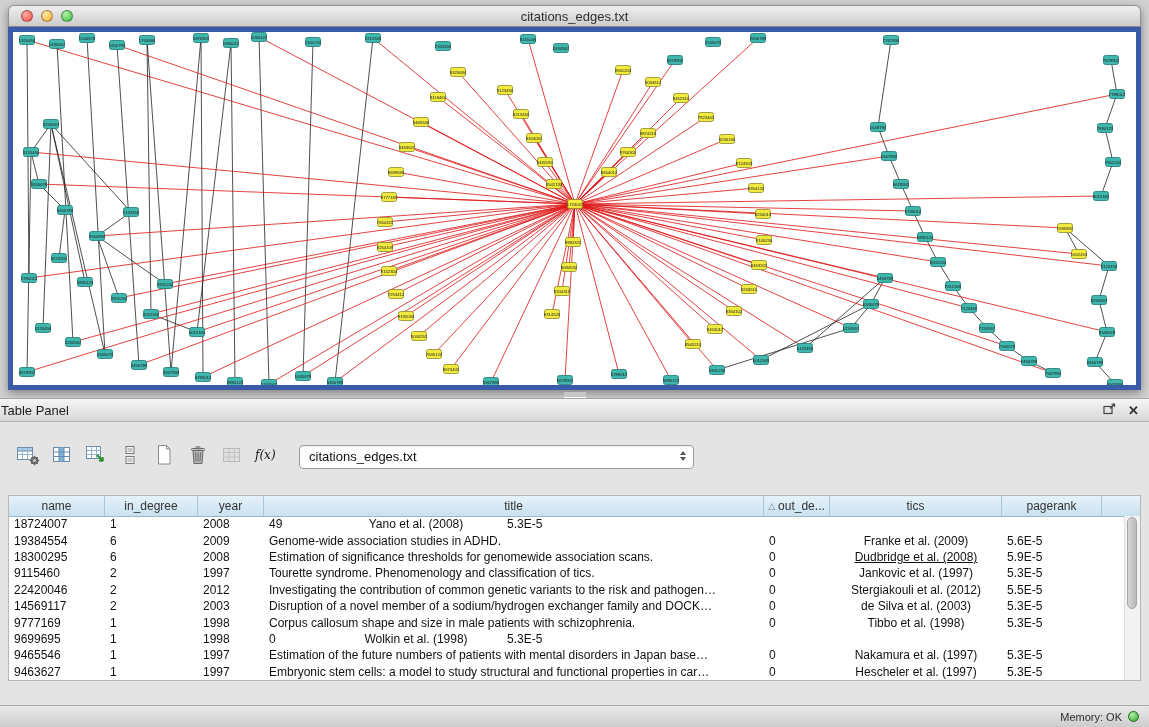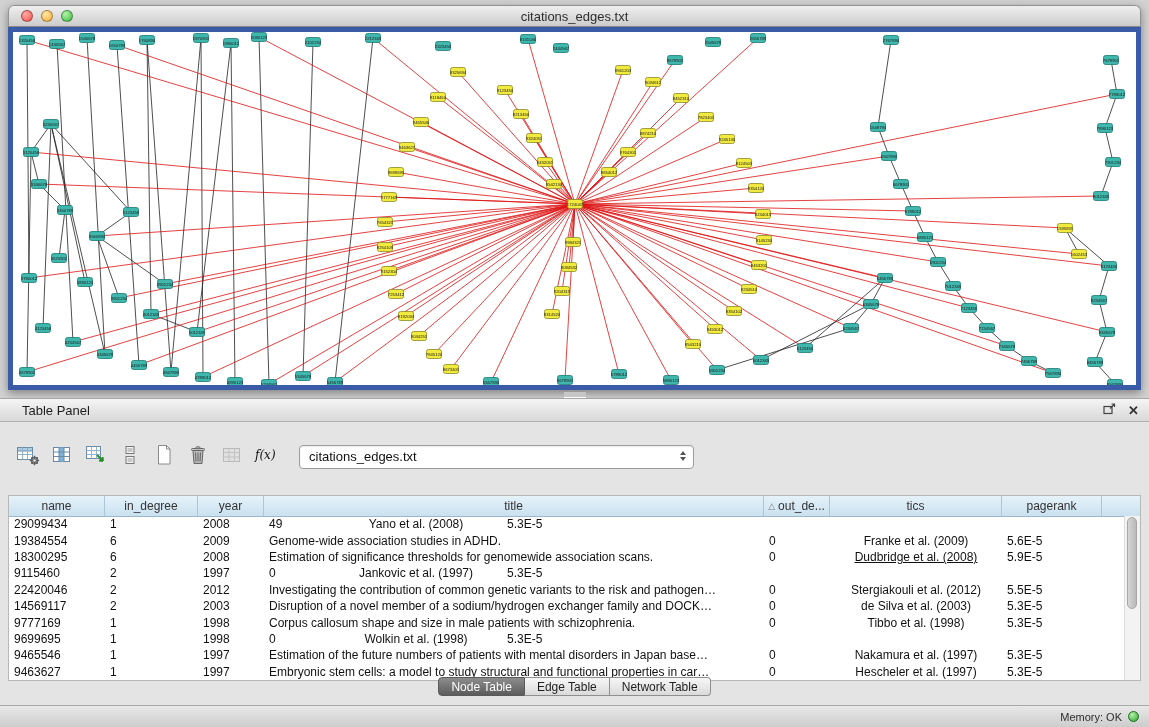--- a/index.html
+++ b/index.html
@@ -24,21 +24,21 @@
 
   
   .splitter{position:absolute;left:0;top:390px;width:1149px;height:8px;display:flex;
             align-items:center;justify-content:center}
   .grip{width:22px;height:5px;border-top:1px solid #9a9a9a;border-bottom:1px solid #fff;background:#c6c6c6}
 
   
   .table-panel{position:absolute;left:0;top:398px;width:1149px;height:307px;background:#e4e4e4;
                border-top:1px solid #a6a6a6;box-sizing:border-box}
   .panel-header{height:22px;background:linear-gradient(#f5f5f5,#d8d8d8);border-bottom:1px solid #b0b0b0;
-                display:flex;align-items:center;font-size:13px;color:#1d1d1d;padding-left:22px;position:relative}
+                display:flex;align-items:center;font-size:13px;color:#1d1d1d;padding-left:1px;position:relative}
   .hdr-icons{position:absolute;right:10px;top:0;height:22px;display:flex;gap:12px;align-items:center}
   .xclose{font-size:13px;font-weight:bold;color:#333;line-height:1}
 
   .toolbar{position:absolute;left:14px;top:44px;display:flex;align-items:center}
   .tbtn{width:27px;height:27px;display:flex;align-items:center;justify-content:center;
         background:transparent;border:none;padding:0;margin-right:7px}
   .dropdown{margin-left:13px;width:395px;height:24px;background:#fff;border:1px solid #9d9d9d;border-radius:4px;
             display:flex;align-items:center;font-size:13px;color:#111;padding-left:9px;position:relative;
             box-sizing:border-box;box-shadow:inset 0 1px 2px rgba(0,0,0,.08)}
   .dd-arrows{position:absolute;right:7px;top:5px;display:flex;flex-direction:column;align-items:center}
@@ -824,21 +824,21 @@
         <div class="th" style="width: 172px;">
           <span>tics</span>
         </div>
         <div class="th" style="width: 100px;">
           <span>pagerank</span>
         </div>
         <div class="th fillth" style="flex: 1 1 0%;"></div>
       </div>
     <div class="tbody">
         <div class="tr">
-          <div class="td" style="width: 96px;">29099434</div>
+          <div class="td" style="width: 96px;">18724007</div>
           <div class="td" style="width: 93px;">1</div>
           <div class="td" style="width: 66px;">2008</div>
           <div class="td" style="width: 66px;">49</div>
           <div class="td center" style="width: 172px;">Yano et al. (2008)</div>
           <div class="td" style="width: 100px;">5.3E-5</div>
         </div>
         <div class="tr">
           <div class="td" style="width: 96px;">19384554</div>
           <div class="td" style="width: 93px;">6</div>
           <div class="td" style="width: 66px;">2009</div>
@@ -853,20 +853,21 @@
           <div class="td" style="width: 66px;">2008</div>
           <div class="td" style="width: 500px;">Estimation of significance thresholds for genomewide association scans.</div>
           <div class="td" style="width: 66px;">0</div>
           <div class="td center" style="width: 172px; text-decoration: underline;">Dudbridge et al. (2008)</div>
           <div class="td" style="width: 100px;">5.9E-5</div>
         </div>
         <div class="tr">
           <div class="td" style="width: 96px;">9115460</div>
           <div class="td" style="width: 93px;">2</div>
           <div class="td" style="width: 66px;">1997</div>
+          <div class="td" style="width: 500px;">Tourette syndrome. Phenomenology and classification of tics.</div>
           <div class="td" style="width: 66px;">0</div>
           <div class="td center" style="width: 172px;">Jankovic et al. (1997)</div>
           <div class="td" style="width: 100px;">5.3E-5</div>
         </div>
         <div class="tr">
           <div class="td" style="width: 96px;">22420046</div>
           <div class="td" style="width: 93px;">2</div>
           <div class="td" style="width: 66px;">2012</div>
           <div class="td" style="width: 500px;">Investigating the contribution of common genetic variants to the risk and pathogen…</div>
           <div class="td" style="width: 66px;">0</div>
@@ -916,23 +917,18 @@
           <div class="td" style="width: 66px;">0</div>
           <div class="td center" style="width: 172px;">Hescheler et al. (1997)</div>
           <div class="td" style="width: 100px;">5.3E-5</div>
         </div>
       </div>
     <div class="vscroll">
       <div class="vthumb"></div>
     </div>
   </div>
 
-  <div class="tabs">
-    <div class="tab active">Node Table</div>
-    <div class="tab">Edge Table</div>
-    <div class="tab">Network Table</div>
-  </div>
 </div>
 
 <div class="statusbar">
   <span>Memory: OK</span>
   <span class="memdot"></span>
 </div>
 
 </body></html>

